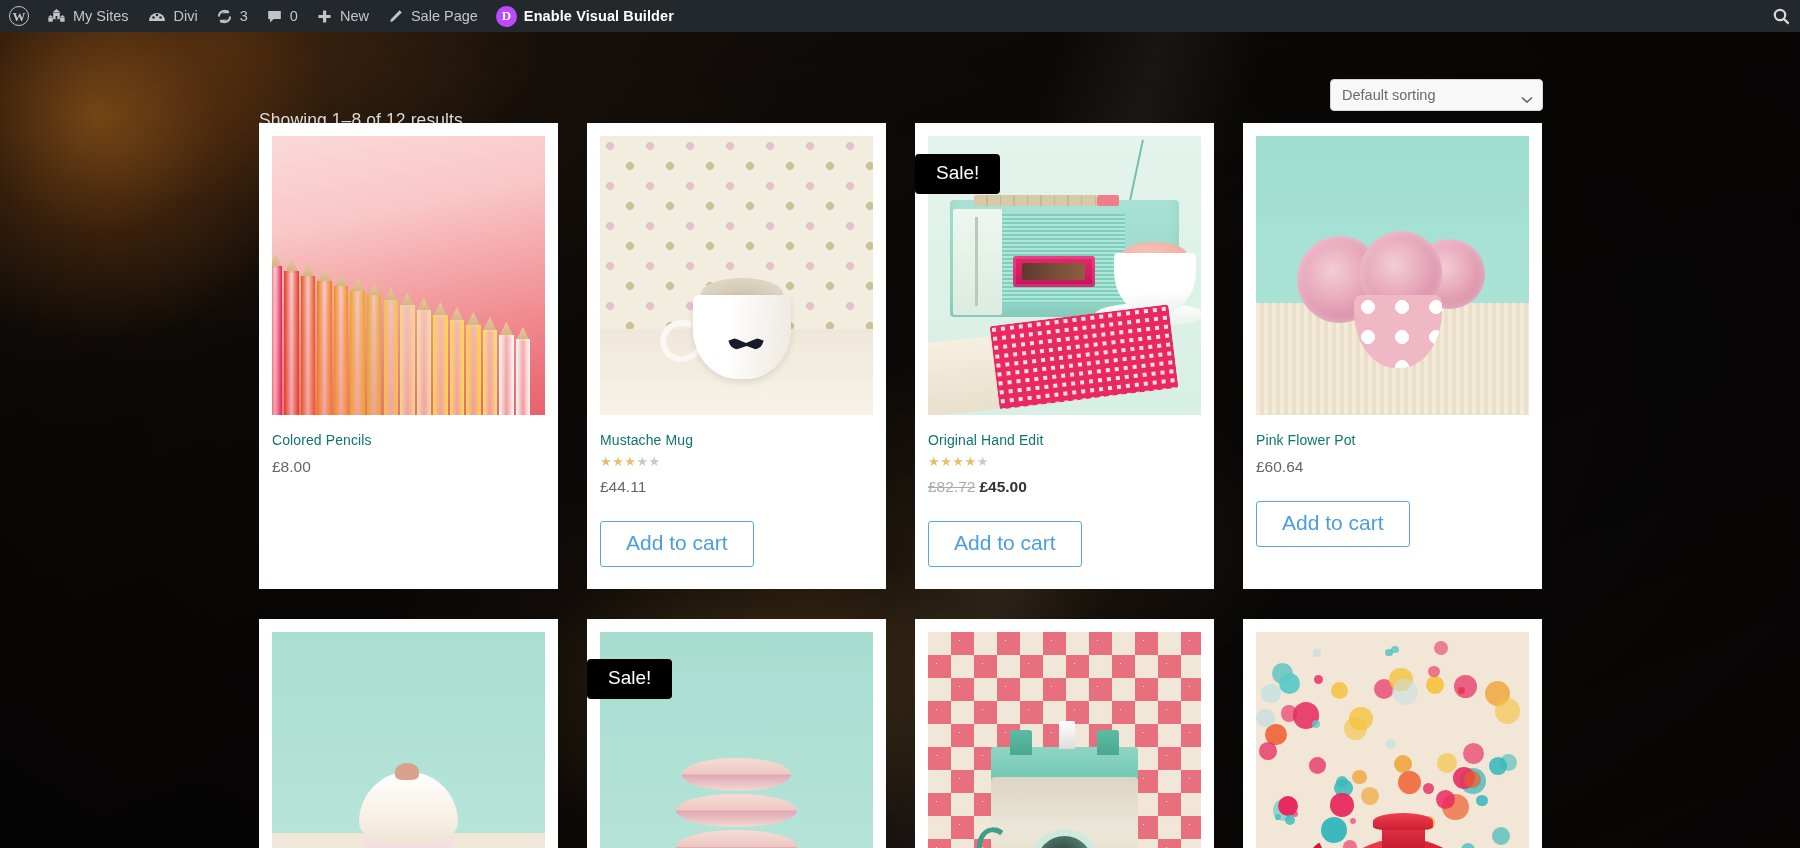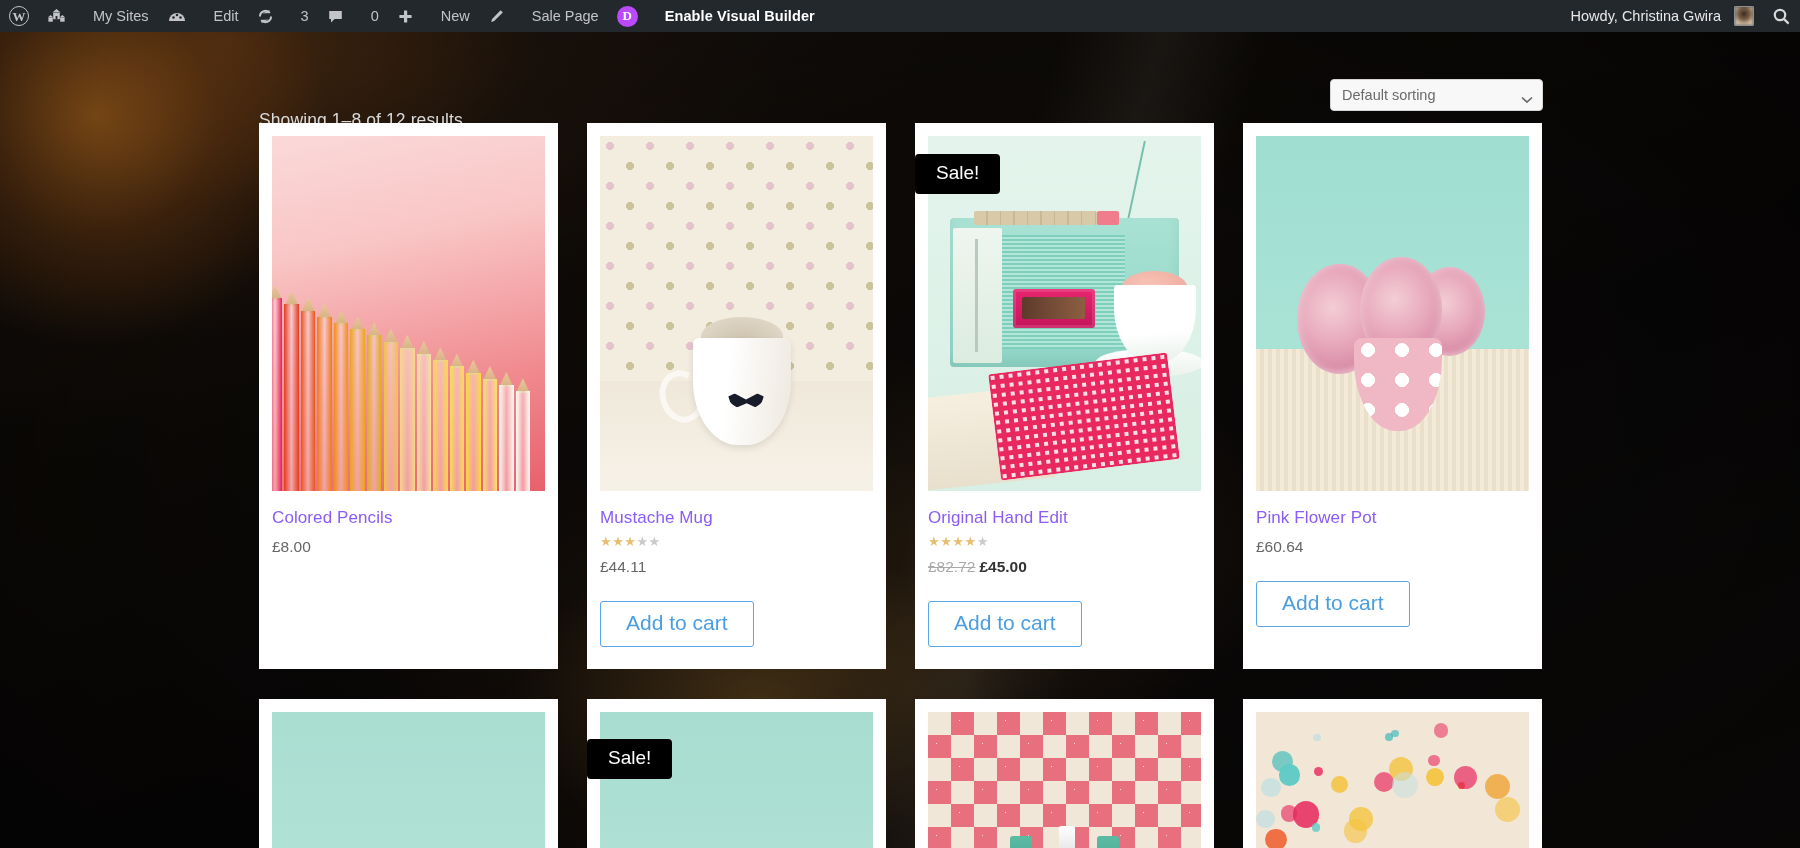--- a/index.html
+++ b/index.html
@@ -36,21 +36,21 @@
     background: #23282d;
     display: flex; align-items: center;
     color: #c3c4c7;
     font-size: 14.5px;
     z-index: 50;
   }
   .ab-item {
     height: 32px; display: flex; align-items: center; gap: 7px;
     padding: 0 9px; color: #c3c4c7; white-space: nowrap;
   }
-  .ab-label { line-height: 1; margin-left: 20px; }
+  .ab-label { line-height: 1; }
   .ab-spacer { flex: 1; }
 
   .wp-logo-icon {
     width: 20px; height: 20px; border-radius: 50%;
     border: 1.6px solid #c3c4c7;
     display: flex; align-items: center; justify-content: center;
     font-family: "Liberation Serif", serif;
     font-size: 13px; font-weight: 700; color: #c3c4c7;
     line-height: 1;
   }
@@ -114,37 +114,37 @@
     gap: 30px 29px;
   }
   .card {
     background: #fff;
     width: 299px;
     padding: 13px 13px 22px 13px;
     position: relative;
   }
   .card.row2 { height: 310px; overflow: hidden; padding-bottom: 0; }
 
-  .thumb-wrap { position: relative; width: 273px; height: 355px; }
+  .thumb-wrap { position: relative; width: 273px; height: 279px; }
   .thumb { width: 100%; height: 100%; overflow: hidden; position: relative; }
 
   .sale-badge {
     position: absolute; left: -13px; top: 18px;
     background: #000; color: #fff;
     font-size: 19px; font-weight: 400;
     padding: 9px 21px 11px 21px;
     border-radius: 4px;
     z-index: 5;
     line-height: 1.05;
   }
   .card.row2 .sale-badge { top: 27px; }
 
   .p-title {
     margin-top: 17px;
-    font-size: 17px; color: #8b5cf6;
+    font-size: 14px; color: #0f766e;
     font-weight: 400; letter-spacing: .1px;
   }
   .stars {
     margin-top: 7px;
     font-size: 13px; letter-spacing: .5px;
     line-height: 1;
     color: #c9c9c9;
   }
   .stars .on { color: #e8bd6d; }
   .p-price {
@@ -341,21 +341,21 @@
 
   <div class="ab-item">
     <span class="ico">
       <svg width="20" height="18" viewBox="0 0 20 18">
         <path d="M2 14 A8 8 0 0 1 18 14 Z" fill="#c3c4c7"></path>
         <circle cx="6.5" cy="10.5" r="1.3" fill="#23282d"></circle>
         <circle cx="10" cy="8" r="1.3" fill="#23282d"></circle>
         <circle cx="13.5" cy="10.5" r="1.3" fill="#23282d"></circle>
       </svg>
     </span>
-    <span class="ab-label">Edit</span>
+    <span class="ab-label">Divi</span>
   </div>
 
   <div class="ab-item">
     <span class="ico">
       <svg width="17" height="17" viewBox="0 0 17 17" fill="none" stroke="#c3c4c7" stroke-width="2">
         <path d="M14 8.5 A5.5 5.5 0 0 1 4.2 12"></path>
         <path d="M3 8.5 A5.5 5.5 0 0 1 12.8 5"></path>
         <path d="M11.5 11.6 L4.2 12 L4.6 15" fill="#c3c4c7" stroke="none"></path>
         <path d="M5.5 5.4 L12.8 5 L12.4 2" fill="#c3c4c7" stroke="none"></path>
       </svg>
@@ -391,24 +391,20 @@
     <span class="ab-label">Sale Page</span>
   </div>
 
   <div class="ab-item">
     <span class="divi-dot">D</span>
     <span class="ab-label" id="evb-label">Enable Visual Builder</span>
   </div>
 
   <div class="ab-spacer"></div>
 
-  <div class="ab-item">
-    <span id="howdy">Howdy, Christina Gwira</span>
-    <span class="avatar"></span>
-  </div>
 
   <div class="ab-item">
     <span class="ico">
       <svg width="19" height="19" viewBox="0 0 19 19" fill="none" stroke="#d8d8d8" stroke-width="2.2">
         <circle cx="8" cy="8" r="5.2"></circle>
           <path d="M12.1 12.1 L16.6 16.6"></path>
       </svg>
     </span>
   </div>
 </div>

